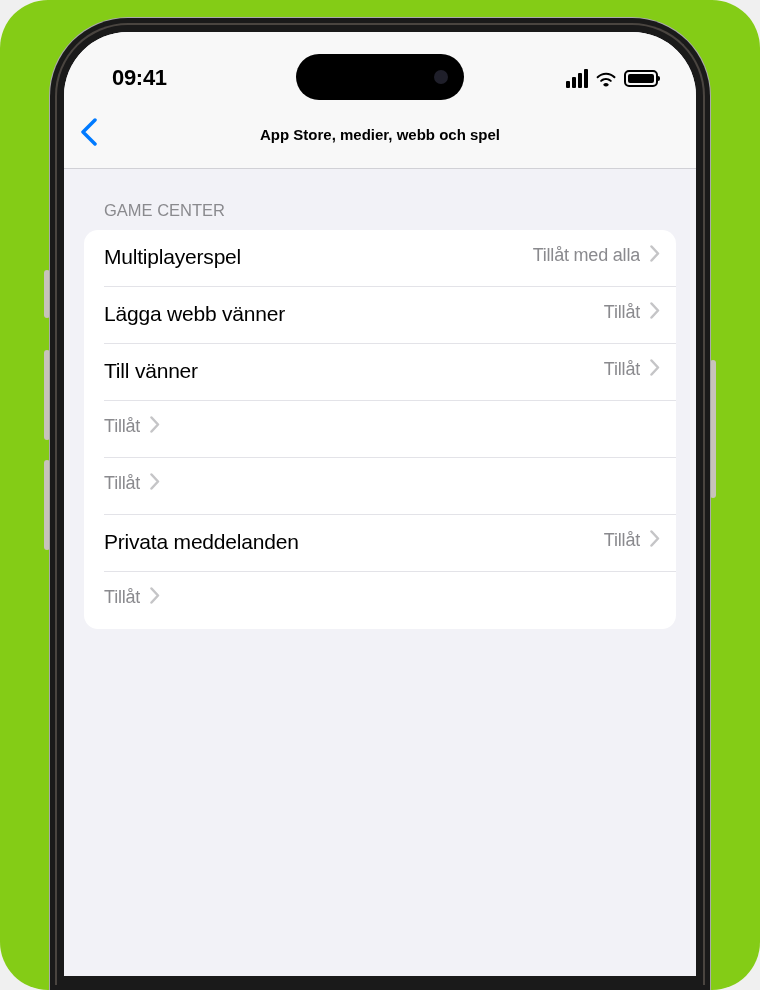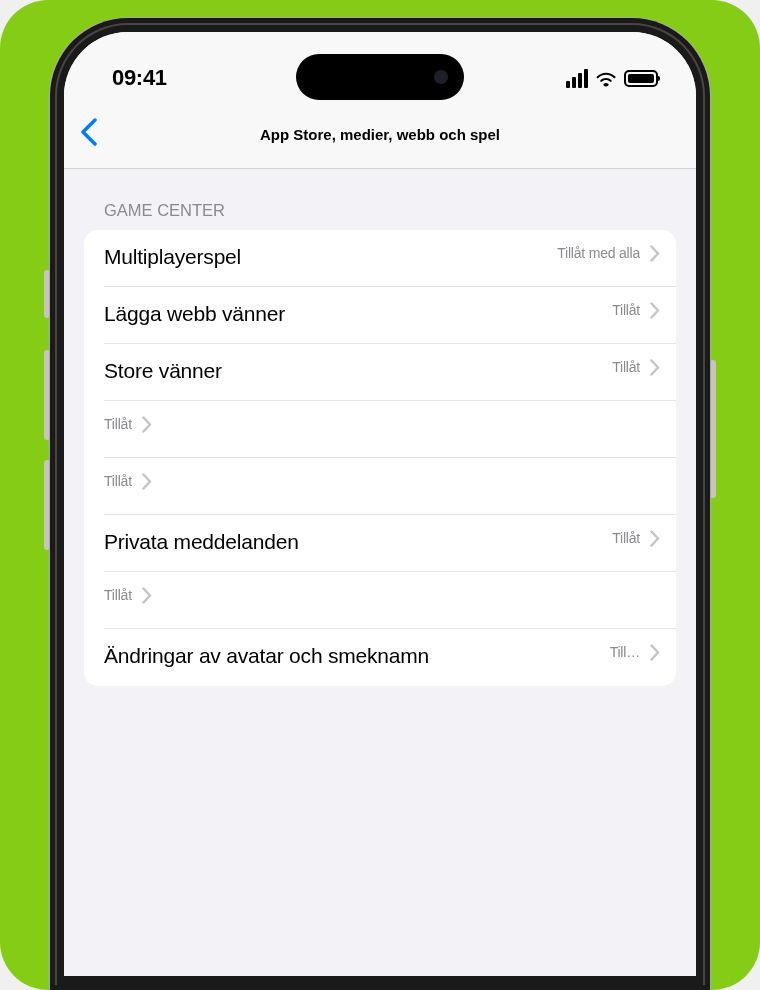--- a/index.html
+++ b/index.html
@@ -189,21 +189,21 @@
       font-size: 21px;
       color: #000;
       flex: 1;
       white-space: nowrap;
       overflow: hidden;
       text-overflow: ellipsis;
       padding-right: 6px;
       letter-spacing: -0.2px;
     }
     .row-value {
-      font-size: 14px;
+      font-size: 18px;
       color: #8a8a8e;
       white-space: nowrap;
       overflow: hidden;
       text-overflow: ellipsis;
       max-width: 200px;
       letter-spacing: -0.2px;
     }
     .row-chevron {
       margin-left: 10px;
       flex-shrink: 0;
@@ -279,21 +279,21 @@
             <div class="row-label">Lägga webb vänner</div>
             <div class="row-value">Tillåt</div>
             <div class="row-chevron">
               <svg width="10" height="17" viewBox="0 0 10 17">
                   <path d="M1.5 1.5 L8 8.5 L1.5 15.5" stroke="currentColor" stroke-width="2.5" fill="none" stroke-linecap="round" stroke-linejoin="round"></path>
                 </svg>
             </div>
           </div>
 
           <div class="settings-row">
-            <div class="row-label">Store vänner</div>
+            <div class="row-label">Till vänner</div>
             <div class="row-value">Tillåt</div>
             <div class="row-chevron">
               <svg width="10" height="17" viewBox="0 0 10 17">
                   <path d="M1.5 1.5 L8 8.5 L1.5 15.5" stroke="currentColor" stroke-width="2.5" fill="none" stroke-linecap="round" stroke-linejoin="round"></path>
                 </svg>
             </div>
           </div>
 
           <div class="settings-row">
             <div class="row-value">Tillåt</div>
@@ -325,28 +325,19 @@
 
           <div class="settings-row">
             <div class="row-value">Tillåt</div>
             <div class="row-chevron">
               <svg width="10" height="17" viewBox="0 0 10 17">
                   <path d="M1.5 1.5 L8 8.5 L1.5 15.5" stroke="currentColor" stroke-width="2.5" fill="none" stroke-linecap="round" stroke-linejoin="round"></path>
                 </svg>
             </div>
           </div>
 
-          <div class="settings-row">
-            <div class="row-label">Ändringar av avatar och smeknamn</div>
-            <div class="row-value" style="max-width:62px">Till…</div>
-            <div class="row-chevron">
-              <svg width="10" height="17" viewBox="0 0 10 17">
-                  <path d="M1.5 1.5 L8 8.5 L1.5 15.5" stroke="currentColor" stroke-width="2.5" fill="none" stroke-linecap="round" stroke-linejoin="round"></path>
-                </svg>
-            </div>
-          </div>
 
         </div>
       </div>
 
     </div>
   </div>
 </div>
 
 </body></html>

